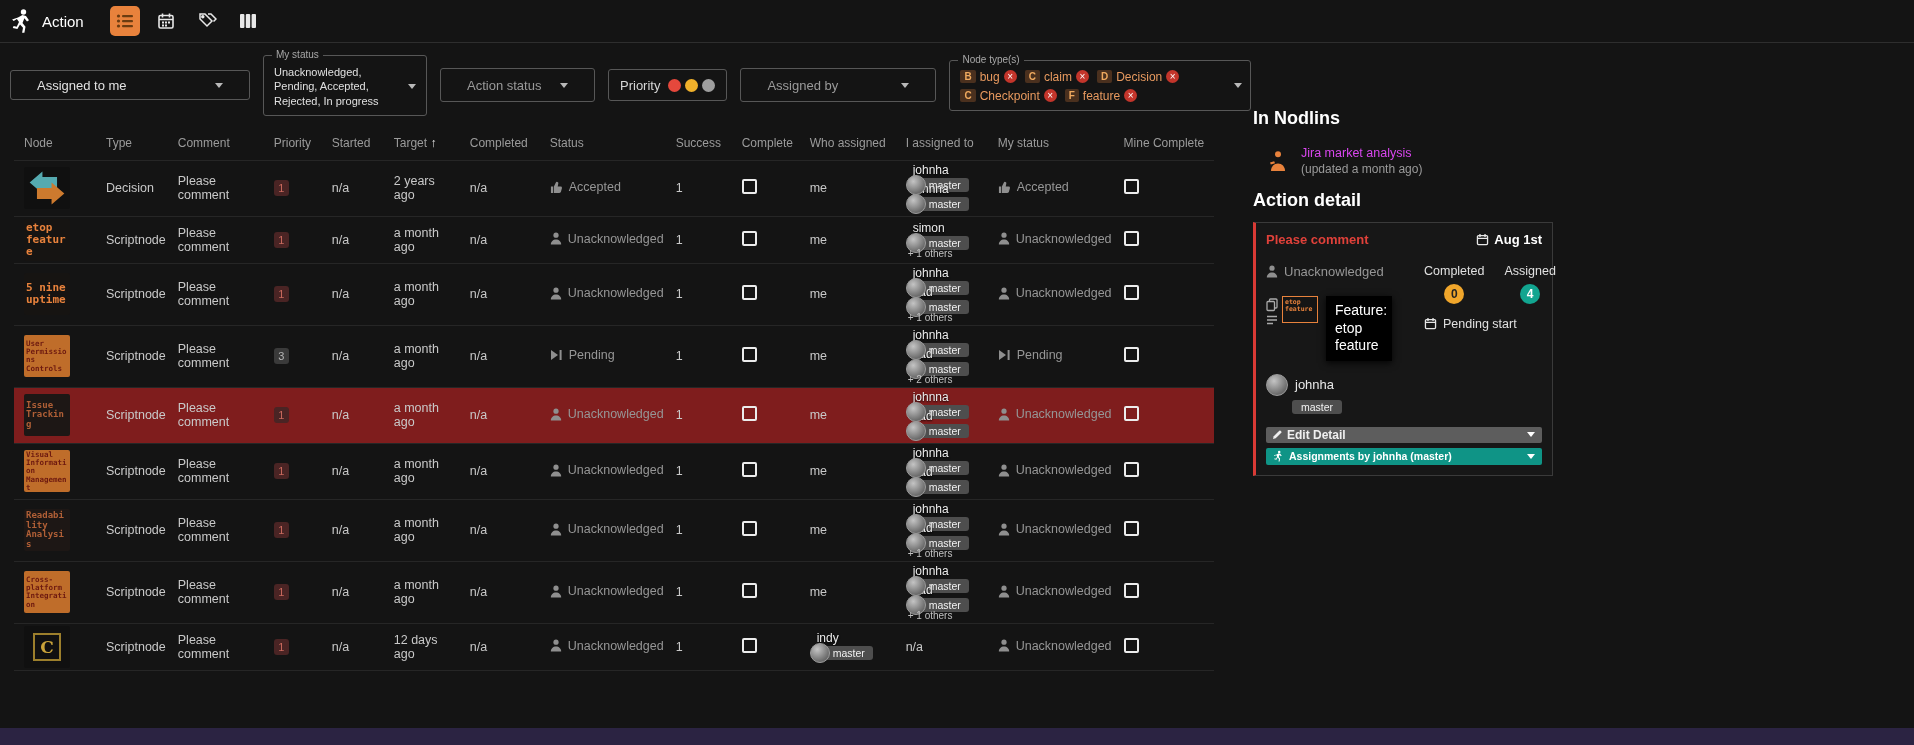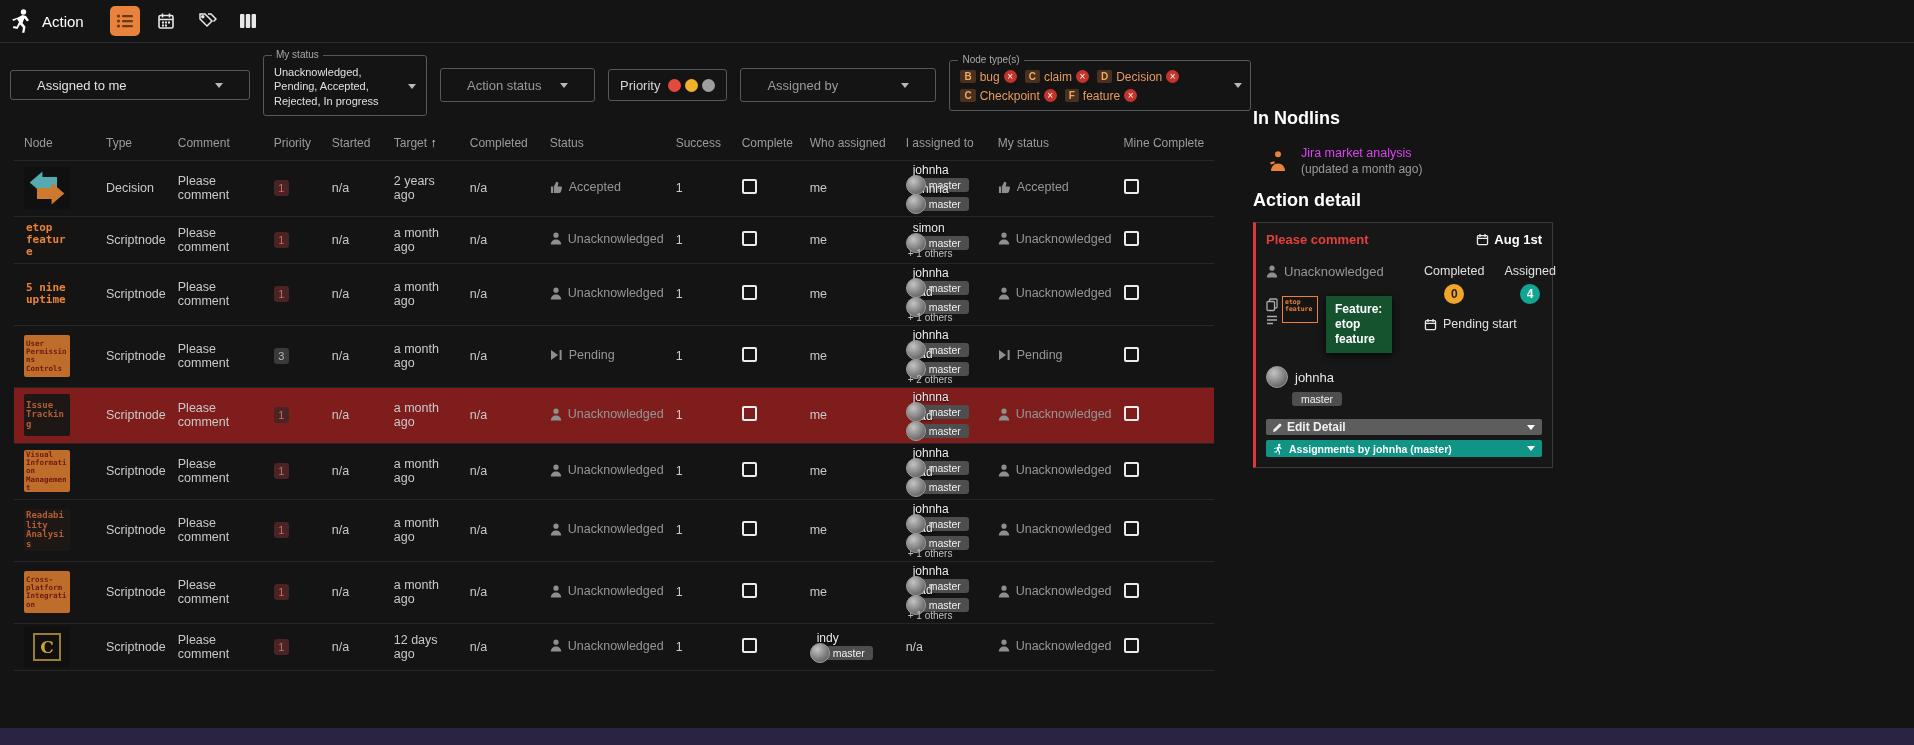--- a/index.html
+++ b/index.html
@@ -106,29 +106,29 @@
   .card-mid { display:flex; justify-content:space-between; margin-top:17px; }
   .mid-left { width:150px; }
   .mid-right { width:118px; display:flex; flex-direction:column; }
   .metrics { display:flex; gap:20px; }
   .metric { display:flex; flex-direction:column; align-items:center; }
   .metric-label { font-size:12.5px; color:#e0e0e0; }
   .metric-circle { width:20px; height:20px; border-radius:50%; margin-top:6px; font-size:12px;
                    font-weight:bold; display:flex; align-items:center; justify-content:center; }
   .metric-circle.completed { color:#222; }
   .metric-circle.assigned { color:#fff; }
-  .pending-line { display:flex; align-items:center; gap:6px; margin-top:13px;
+  .pending-line { display:flex; align-items:flex-start; gap:6px; margin-top:13px;
                   font-size:12.5px; color:#e0e0e0; }
   .feature-row { display:flex; align-items:flex-start; gap:4px; margin-top:15px; }
   .stackicons { display:flex; flex-direction:column; gap:3px; padding-top:2px; }
   .fthumb { width:36px; height:27px; background:#151515; border:1px solid #e8823c; color:#e8823c;
             font-family:"DejaVu Sans Mono", monospace; font-weight:bold; font-size:6.5px;
             line-height:1.15; padding:2px; word-break:break-word; cursor:pointer; }
-  .tooltip { background:#14532d; box-shadow:0 2px 7px rgba(0,0,0,.85); padding:6px 9px;
-             font-size:12px; font-weight:bold; color:#fff; width:66px; line-height:1.25;
+  .tooltip { background:#000000; box-shadow:0 2px 7px rgba(0,0,0,.85); padding:6px 9px;
+             font-size:14px; font-weight:normal; color:#fff; width:66px; line-height:1.25;
              margin-left:4px; position:relative; z-index:3; }
   .card-assignee { margin-top:13px; }
   .ca-row { display:flex; align-items:center; gap:7px; }
   .ca-av { width:22px; height:22px; border-radius:50%; border:1px solid #9a9a9a;
            background:radial-gradient(circle at 35% 30%, #c4c4c4, #6a6a6a 72%); }
   .ca-name { font-size:13px; color:#e8e8e8; }
   .ca-badge { display:inline-block; background:#4e4e4e; color:#f2f2f2; font-size:10.5px;
               padding:1px 9px; border-radius:3px; margin:4px 0 0 26px; }
   .bar { display:flex; align-items:center; gap:5px; height:16px; border-radius:2px;
          padding:0 7px; font-size:12px; cursor:pointer; }

